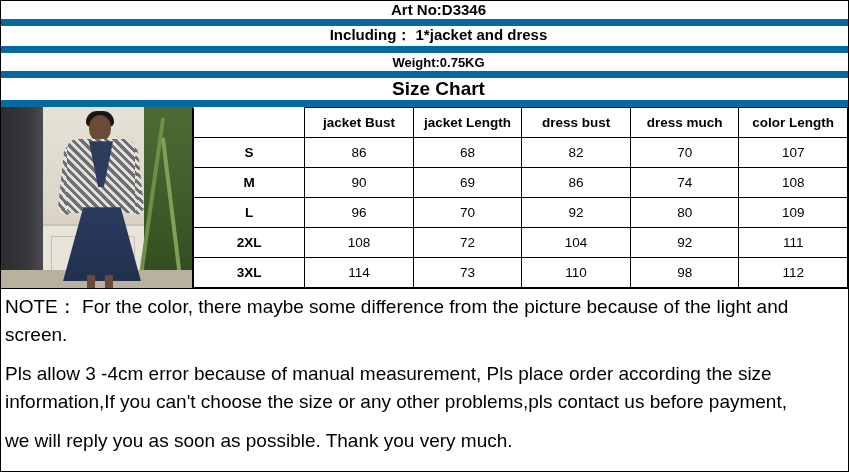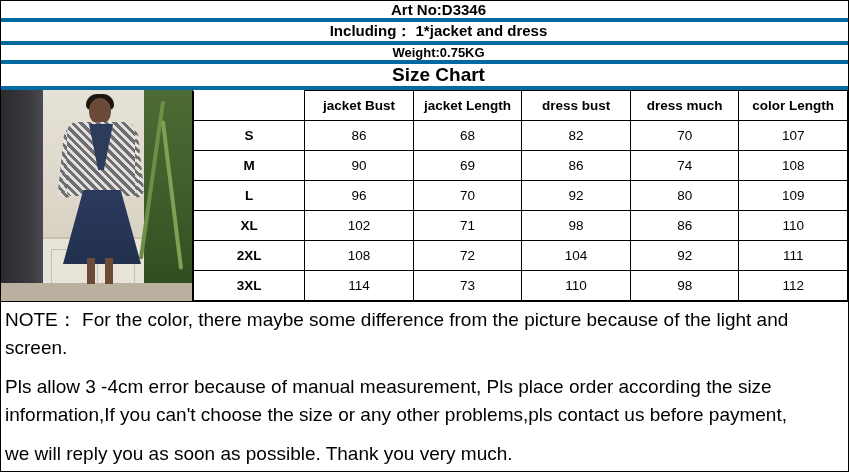--- a/index.html
+++ b/index.html
@@ -17,21 +17,21 @@
   .sheet {
     width: 849px;
     height: 472px;
     position: relative;
     box-sizing: border-box;
     border: 1px solid #000;
     display: flex;
     flex-direction: column;
   }
   .hdr-row {
-    border-bottom: 4px solid #0369a1;
+    border-bottom: 7px solid #0369a1;
     text-align: center;
     font-weight: bold;
     display: flex;
     align-items: center;
     justify-content: center;
     box-sizing: border-box;
     padding-left: 28px;
   }
   .hdr-art { height: 28px; font-size: 15px; }
   .hdr-incl { height: 31px; font-size: 15px; }
@@ -239,28 +239,20 @@
           </tr>
           <tr>
             <td>L</td>
             <td>96</td>
             <td>70</td>
             <td>92</td>
             <td>80</td>
             <td>109</td>
           </tr>
           <tr>
-            <td>XL</td>
-            <td>102</td>
-            <td>71</td>
-            <td>98</td>
-            <td>86</td>
-            <td>110</td>
-          </tr>
-          <tr>
             <td>2XL</td>
             <td>108</td>
             <td>72</td>
             <td>104</td>
             <td>92</td>
             <td>111</td>
           </tr>
           <tr>
             <td>3XL</td>
             <td>114</td>

